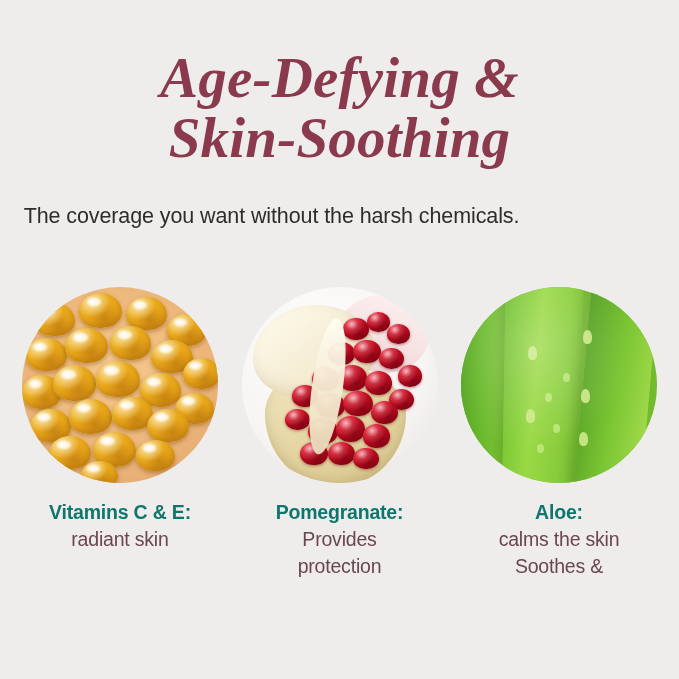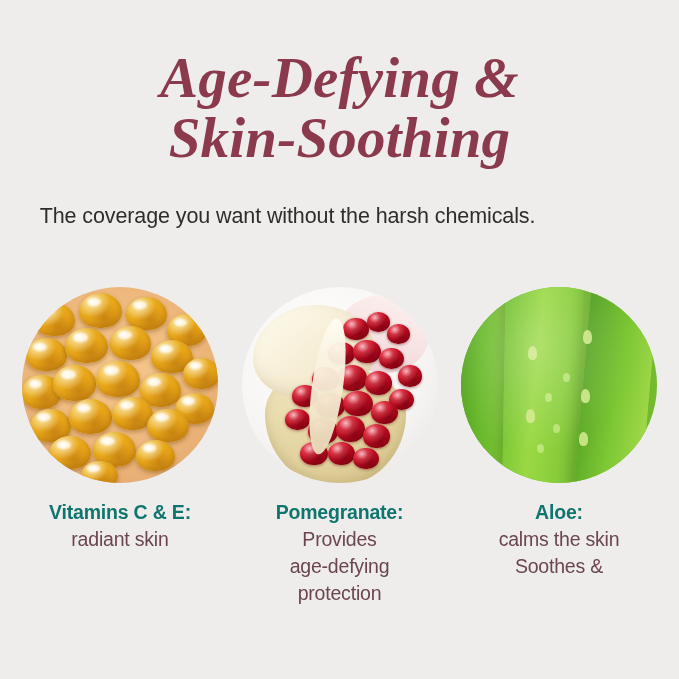--- a/index.html
+++ b/index.html
@@ -48,21 +48,20 @@
     position: absolute;
     top: 204px;
     left: 0;
     width: 543px;
     text-align: center;
     font-family: "Liberation Sans", sans-serif;
     font-size: 21.5px;
     font-weight: 400;
     color: #2f2c2b;
     letter-spacing: -0.1px;
-    margin-left: 16px;
   }
 
   
   .row {
     position: absolute;
     top: 287px;
     left: 0;
     width: 679px;
     display: flex;
     justify-content: space-between;
@@ -306,21 +305,20 @@
         <div class="aril" style="left:48%;top:66%;width:15%;height:13%;"></div>
         <div class="aril" style="left:62%;top:70%;width:14%;height:12%;"></div>
         <div class="aril" style="left:30%;top:79%;width:14%;height:12%;"></div>
         <div class="aril" style="left:44%;top:79%;width:14%;height:12%;"></div>
         <div class="aril" style="left:57%;top:82%;width:13%;height:11%;"></div>
         <div class="pom-seam"></div>
       </div>
       <div class="caption">
         <span class="label">Pomegranate:</span>
         <span class="desc-line">Provides</span>
-        <span class="desc-line">age-defying</span>
         <span class="desc-line">protection</span>
       </div>
     </div>
 
     <div class="col">
       <div class="circle aloe">
         <div class="leaf l1"></div>
         <div class="leaf l2"></div>
         <div class="leaf l3"></div>
         <div class="spine" style="left:34%;top:30%;"></div>

